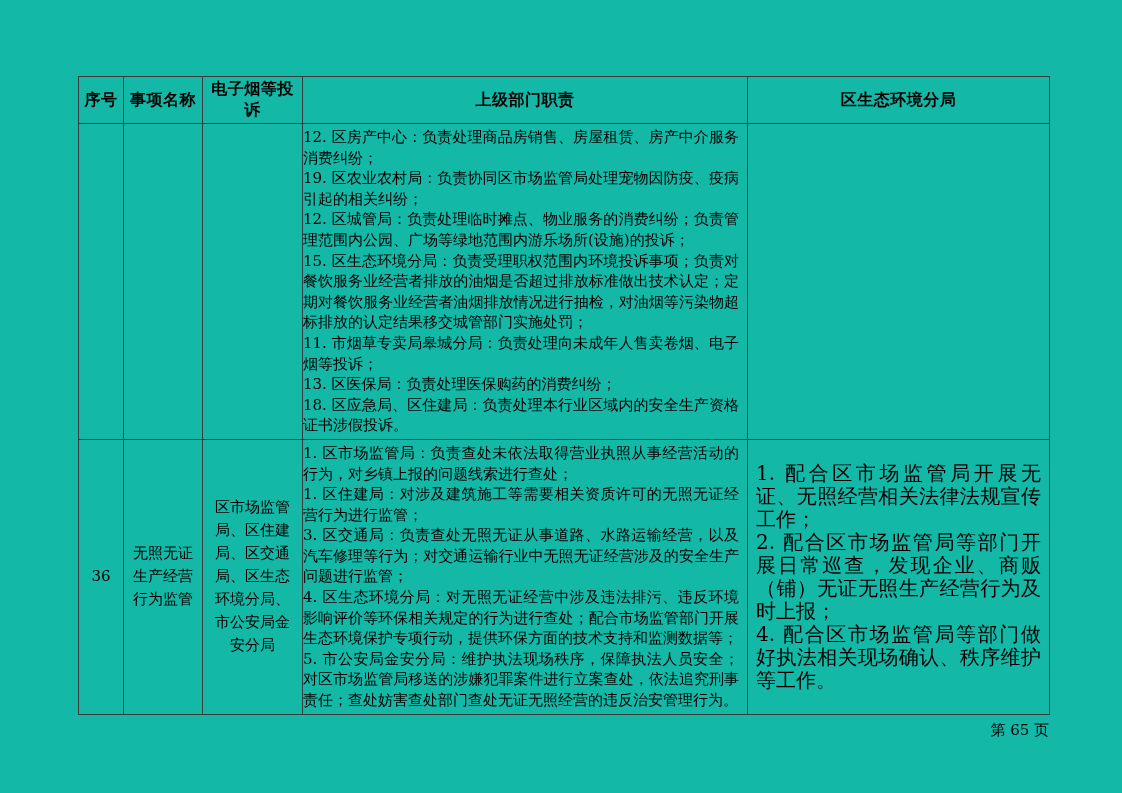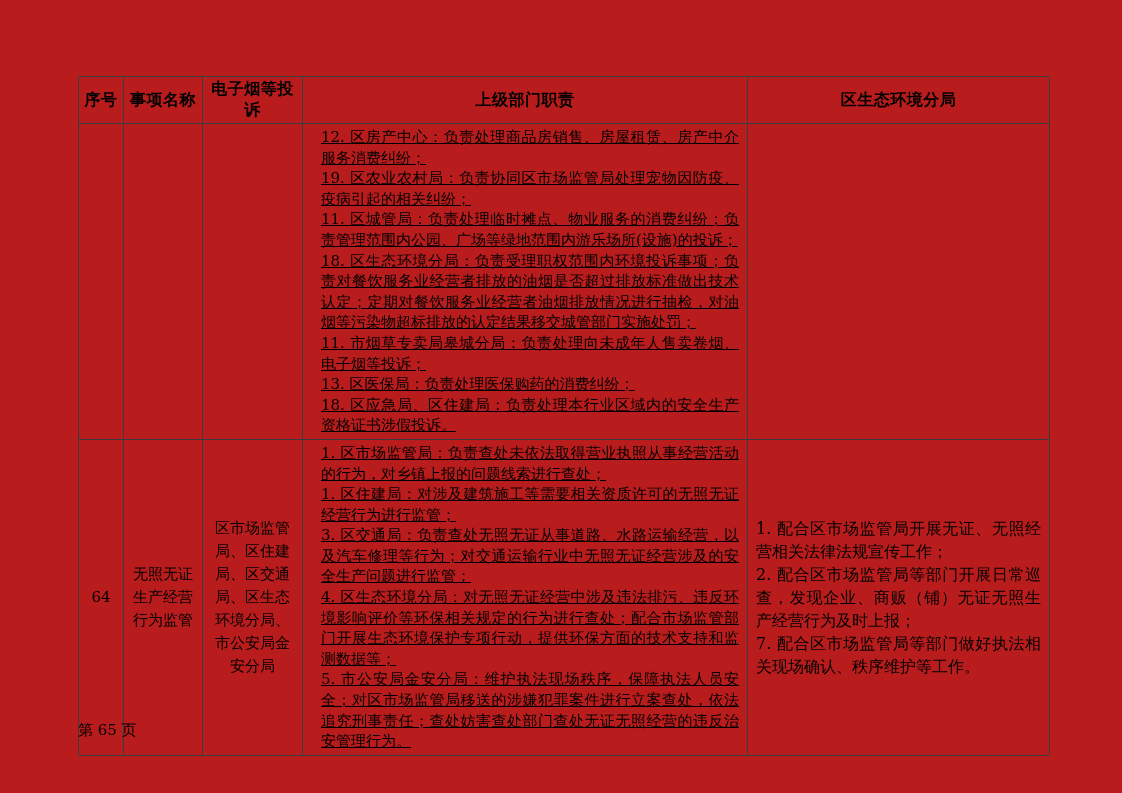--- a/index.html
+++ b/index.html
@@ -4,21 +4,21 @@
 <style>
   html, body {
     margin: 0;
     padding: 0;
     background: #ffffff;
   }
   .sheet {
     position: relative;
     width: 1122px;
     height: 793px;
-    background: #b91c1c;
+    background: #14b8a6;
     font-family: "DejaVu Serif", "Liberation Serif", serif;
     color: #000000;
     overflow: hidden;
   }
   table.doc-table {
     position: absolute;
     left: 78px;
     top: 76px;
     width: 971px;
     border-collapse: collapse;
@@ -45,43 +45,42 @@
     text-align: center;
     vertical-align: middle;
     font-size: 15px;
     line-height: 23px;
     padding: 18px 6px;
   }
   td.cell-duties {
     vertical-align: top;
     font-size: 15px;
     line-height: 20.6px;
-    padding: 3px 8px 3px 18px;
-    text-decoration: underline;
+    padding: 3px 8px 3px 0;
   }
   td.cell-duties p {
     margin: 0;
     text-align: justify;
   }
   td.cell-township {
     vertical-align: middle;
-    font-size: 16px;
+    font-size: 20px;
     line-height: 23px;
     padding: 3px 8px;
   }
   td.cell-township p {
     margin: 0;
     text-align: justify;
   }
   .page-footer {
     position: absolute;
     left: 78px;
     width: 971px;
     top: 719px;
-    text-align: left;
+    text-align: right;
     font-size: 15px;
     line-height: 22px;
   }
 </style>
 </head>
 <body>
 
 <div class="sheet">
 
   <table class="doc-table">
@@ -102,43 +101,43 @@
       </tr>
     </thead>
     <tbody>
       <tr class="row-cont">
         <td class="cell-center"></td>
         <td class="cell-center"></td>
         <td class="cell-center"></td>
         <td class="cell-duties">
           <p>12. 区房产中心：负责处理商品房销售、房屋租赁、房产中介服务消费纠纷；</p>
           <p>19. 区农业农村局：负责协同区市场监管局处理宠物因防疫、疫病引起的相关纠纷；</p>
-          <p>11. 区城管局：负责处理临时摊点、物业服务的消费纠纷；负责管理范围内公园、广场等绿地范围内游乐场所(设施)的投诉；</p>
-          <p>18. 区生态环境分局：负责受理职权范围内环境投诉事项；负责对餐饮服务业经营者排放的油烟是否超过排放标准做出技术认定；定期对餐饮服务业经营者油烟排放情况进行抽检，对油烟等污染物超标排放的认定结果移交城管部门实施处罚；</p>
+          <p>12. 区城管局：负责处理临时摊点、物业服务的消费纠纷；负责管理范围内公园、广场等绿地范围内游乐场所(设施)的投诉；</p>
+          <p>15. 区生态环境分局：负责受理职权范围内环境投诉事项；负责对餐饮服务业经营者排放的油烟是否超过排放标准做出技术认定；定期对餐饮服务业经营者油烟排放情况进行抽检，对油烟等污染物超标排放的认定结果移交城管部门实施处罚；</p>
           <p>11. 市烟草专卖局皋城分局：负责处理向未成年人售卖卷烟、电子烟等投诉；</p>
           <p>13. 区医保局：负责处理医保购药的消费纠纷；</p>
           <p>18. 区应急局、区住建局：负责处理本行业区域内的安全生产资格证书涉假投诉。</p>
         </td>
         <td class="cell-township"></td>
       </tr>
       <tr class="row-main">
-        <td class="cell-center">64</td>
+        <td class="cell-center">36</td>
         <td class="cell-center">无照无证生产经营行为监管</td>
         <td class="cell-center">区市场监管局、区住建局、区交通局、区生态环境分局、市公安局金安分局</td>
         <td class="cell-duties">
           <p>1. 区市场监管局：负责查处未依法取得营业执照从事经营活动的行为，对乡镇上报的问题线索进行查处；</p>
           <p>1. 区住建局：对涉及建筑施工等需要相关资质许可的无照无证经营行为进行监管；</p>
           <p>3. 区交通局：负责查处无照无证从事道路、水路运输经营，以及汽车修理等行为；对交通运输行业中无照无证经营涉及的安全生产问题进行监管；</p>
           <p>4. 区生态环境分局：对无照无证经营中涉及违法排污、违反环境影响评价等环保相关规定的行为进行查处；配合市场监管部门开展生态环境保护专项行动，提供环保方面的技术支持和监测数据等；</p>
           <p>5. 市公安局金安分局：维护执法现场秩序，保障执法人员安全；对区市场监管局移送的涉嫌犯罪案件进行立案查处，依法追究刑事责任；查处妨害查处部门查处无证无照经营的违反治安管理行为。</p>
         </td>
         <td class="cell-township">
           <p>1. 配合区市场监管局开展无证、无照经营相关法律法规宣传工作；</p>
           <p>2. 配合区市场监管局等部门开展日常巡查，发现企业、商贩（铺）无证无照生产经营行为及时上报；</p>
-          <p>7. 配合区市场监管局等部门做好执法相关现场确认、秩序维护等工作。</p>
+          <p>4. 配合区市场监管局等部门做好执法相关现场确认、秩序维护等工作。</p>
         </td>
       </tr>
     </tbody>
   </table>
 
   <div class="page-footer">第 65 页</div>
 
 </div>
 
 </body></html>

